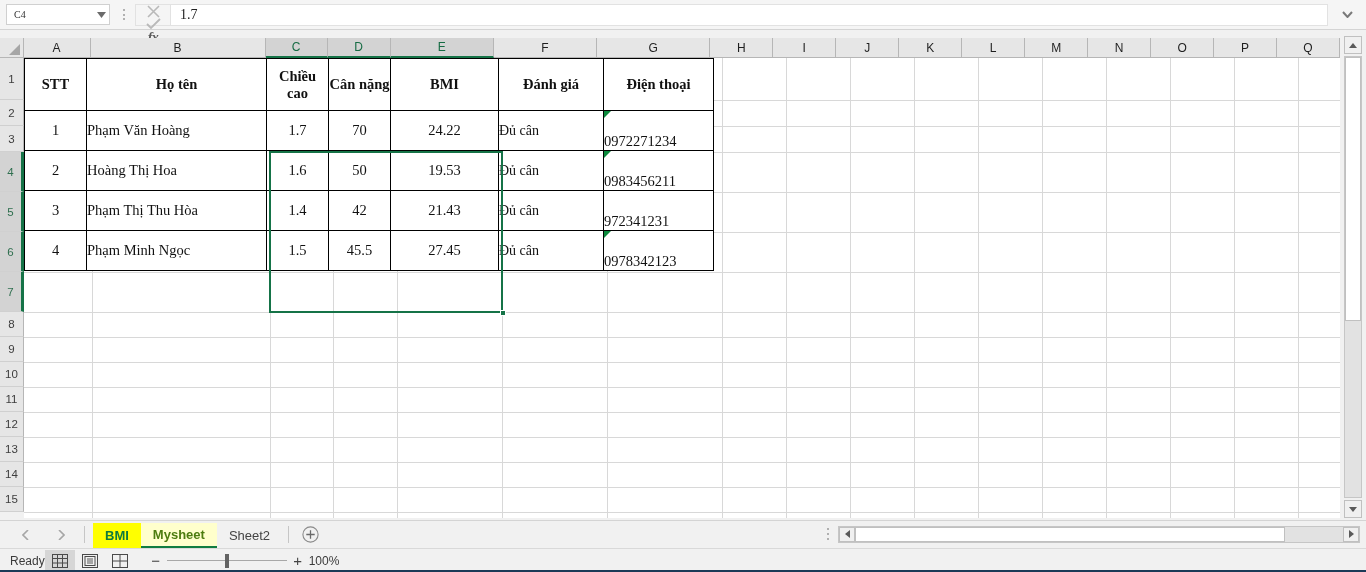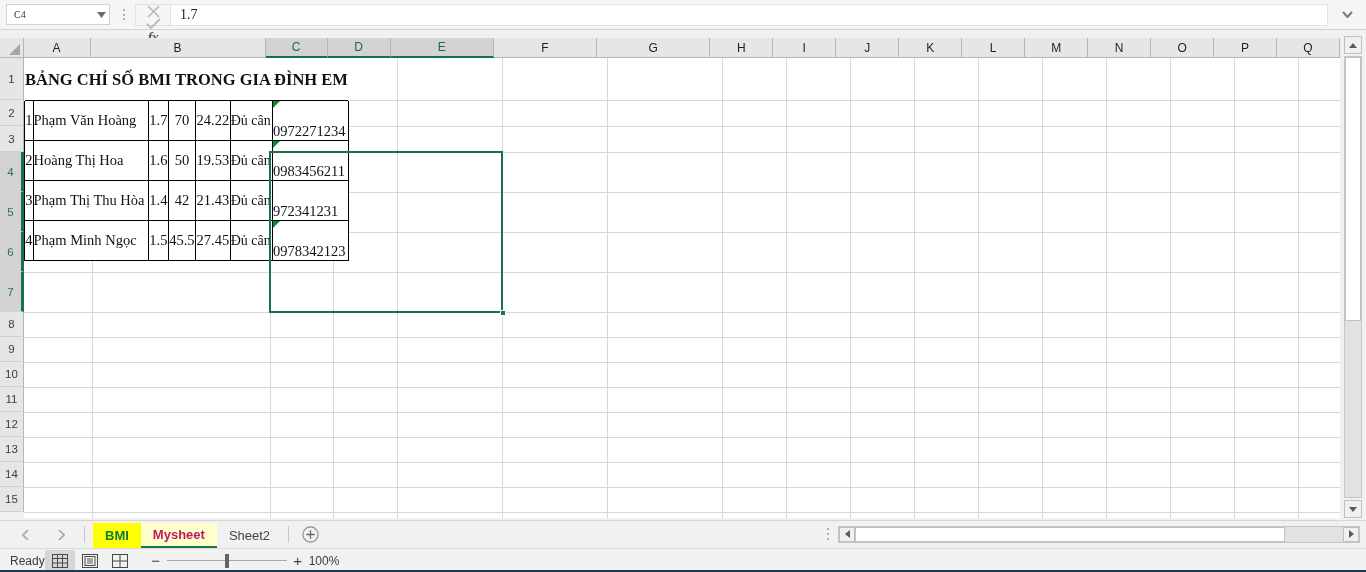--- a/index.html
+++ b/index.html
@@ -146,21 +146,21 @@
   .tab-navs { display:flex; align-items:center; margin-left:16px; gap:18px; }
   .tnav { width:18px; height:18px; display:flex; align-items:center; justify-content:center; }
   .tab-sep { width:1px; height:17px; background:#c6c6c6; margin:0 8px 0 14px; }
   .sheet-tabs { display:flex; align-items:flex-end; height:28px; }
   .stab {
     height:26px; display:flex; align-items:center; padding:0 12px;
     font-size:13px; color:#444; cursor:default; position:relative;
   }
   .stab.t-bmi { background:#ffff00; color:#0f7a3d; font-weight:bold; }
   .stab.t-active {
-    background:#ffffcc; color:#be185d; font-weight:bold;
+    background:#ffffcc; color:#4d7c0f; font-weight:bold;
     border-bottom:3px solid #107c41;
   }
   .tab-sep2 { width:1px; height:17px; background:#c6c6c6; margin:0 6px; }
   .addsheet { width:30px; height:26px; display:flex; align-items:center; justify-content:center; }
 
   .hscroll-wrap {
     position:absolute; right:0; top:520px; width:548px; height:28px;
     display:flex; align-items:center;
   }
   .hs-dots {
@@ -322,22 +322,28 @@
       <div class="gl-h" style="top:329px"></div>
       <div class="gl-h" style="top:354px"></div>
       <div class="gl-h" style="top:379px"></div>
       <div class="gl-h" style="top:404px"></div>
       <div class="gl-h" style="top:429px"></div>
       <div class="gl-h" style="top:454px"></div>
     </div>
 
     <table class="xtable">
       <tbody>
-          <tr>
-        <td class="title-cell" colspan="7">BẢNG CHỈ SỐ BMI TRONG GIA ĐÌNH EM</td>
+      <tr>
+        <td class="hdr-cell c-stt">STT</td>
+        <td class="hdr-cell c-name">Họ tên</td>
+        <td class="hdr-cell c-height">Chiều cao</td>
+        <td class="hdr-cell c-weight">Cân nặng</td>
+        <td class="hdr-cell c-bmi">BMI</td>
+        <td class="hdr-cell c-rate">Đánh giá</td>
+        <td class="hdr-cell c-phone">Điện thoại</td>
       </tr>
 
       <tr>
         <td class="d-cell">1</td>
         <td class="d-cell d-name">Phạm Văn Hoàng</td>
         <td class="d-cell d-active">1.7</td>
         <td class="d-cell d-sel">70</td>
         <td class="d-cell d-sel">24.22</td>
         <td class="d-cell d-rate">Đủ cân</td>
         <td class="d-cell d-phone"><span class="err-tri"></span><span>0972271234</span></td>

